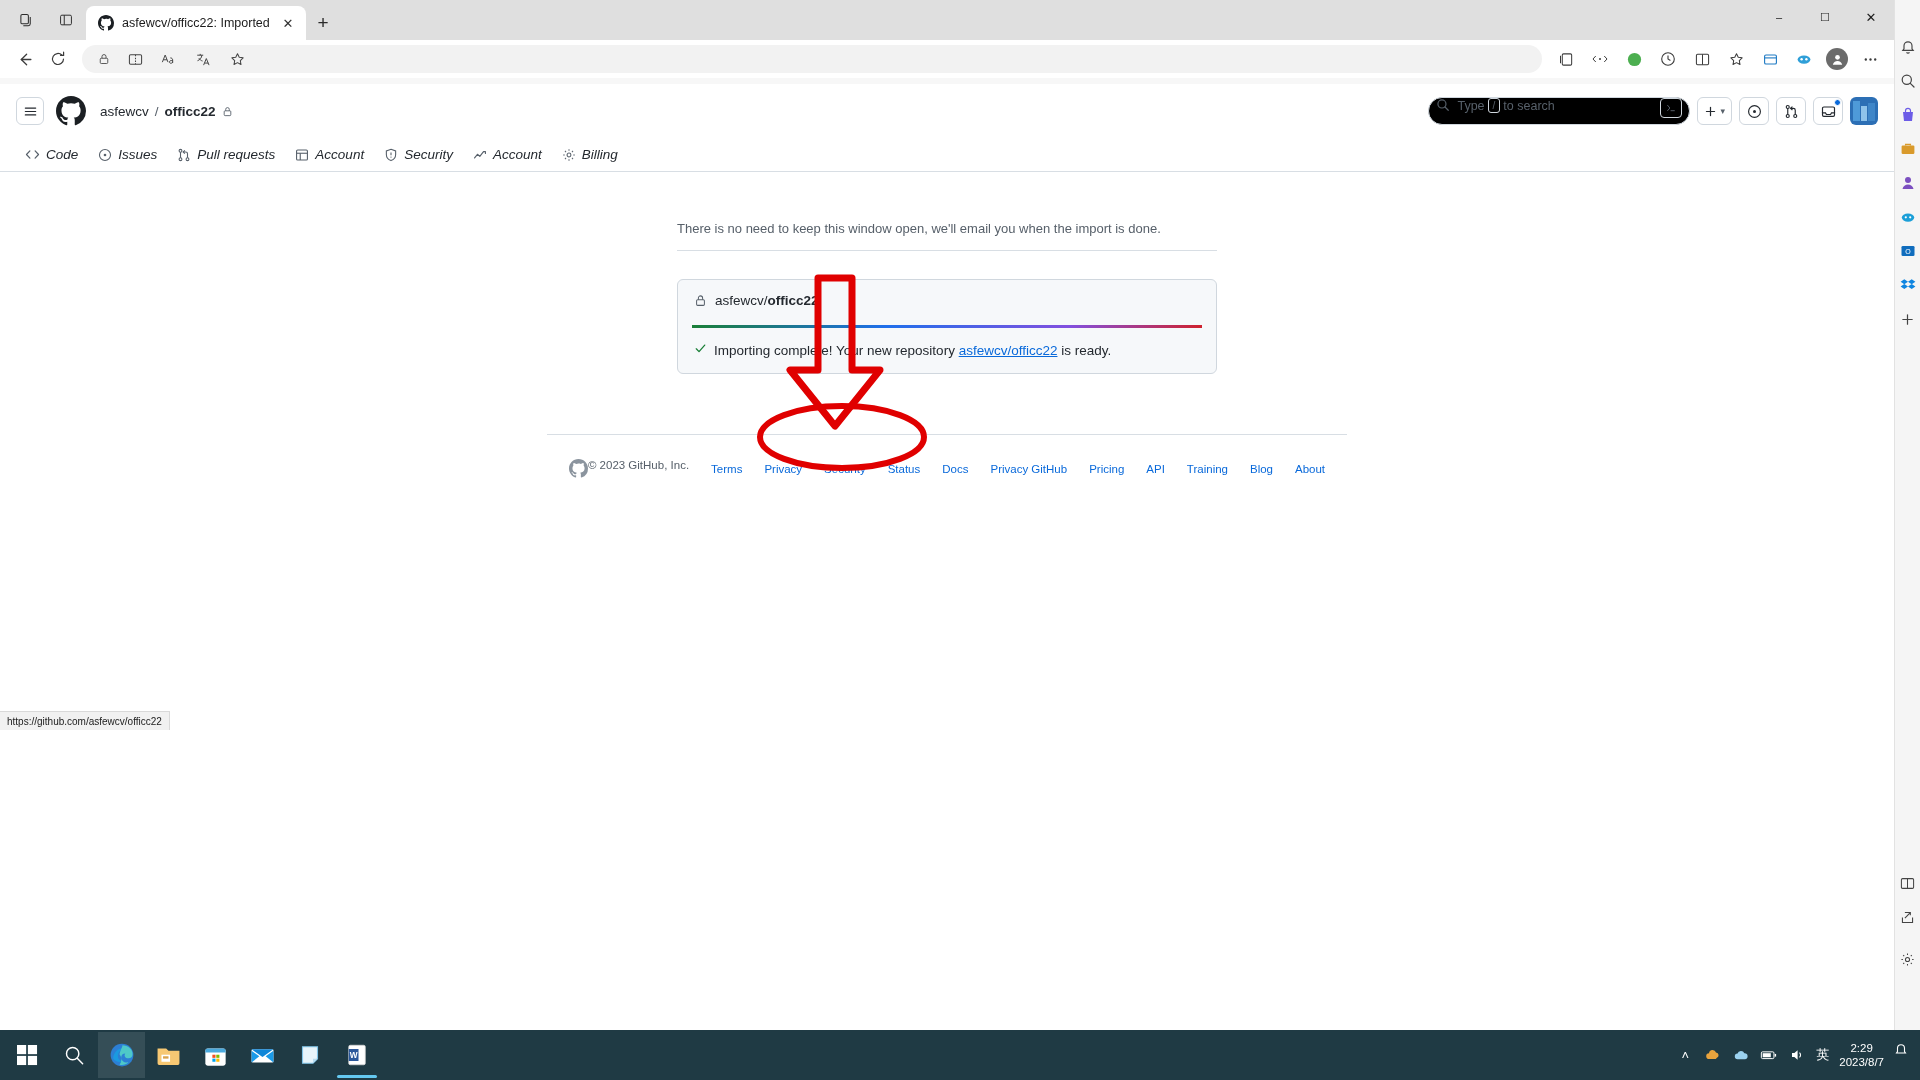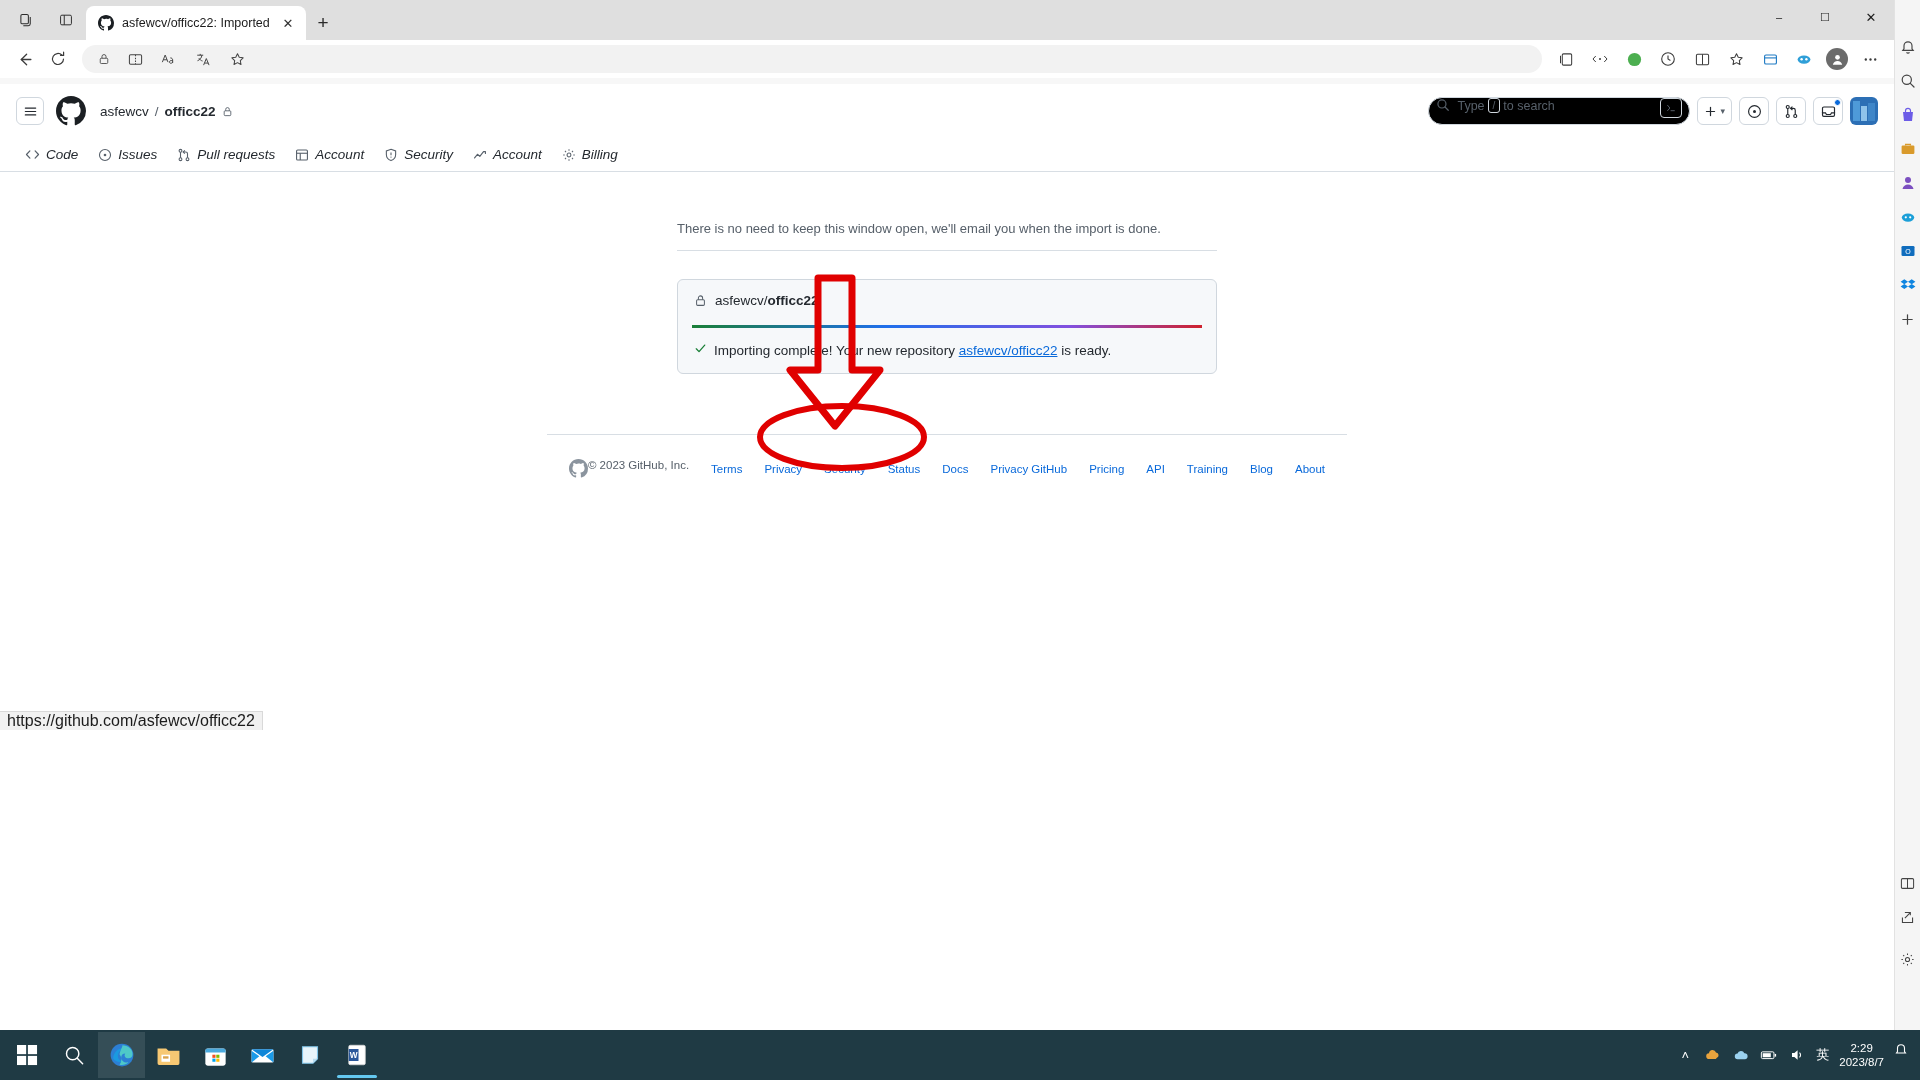--- a/index.html
+++ b/index.html
@@ -203,21 +203,21 @@
   
   .anno { position: absolute; pointer-events: none; }
   #anno-arrow { left: 780px; top: 190px; }
   #anno-ellipse { left: 752px; top: 313px; }
 
   
   .statusbar {
     position: absolute; left: 0; bottom: 0; height: 19px;
     background: #f1f1f1; border: 1px solid #d9d9d9; border-left: none; border-bottom: none;
     display: flex; align-items: center; padding: 0 7px;
-    font-size: 16px; color: #1b1b1b;
+    font-size: 10px; color: #1b1b1b;
   }
 
   
   .edgebar {
     position: absolute; right: 0; top: 0; width: 26px; height: 1030px;
     background: #f5f5f5; border-left: 1px solid #e2e2e2;
     display: flex; flex-direction: column; align-items: center;
     padding-top: 36px; gap: 12px;
   }
   .eb-ico { width: 22px; height: 22px; display:flex; align-items:center; justify-content:center; }

